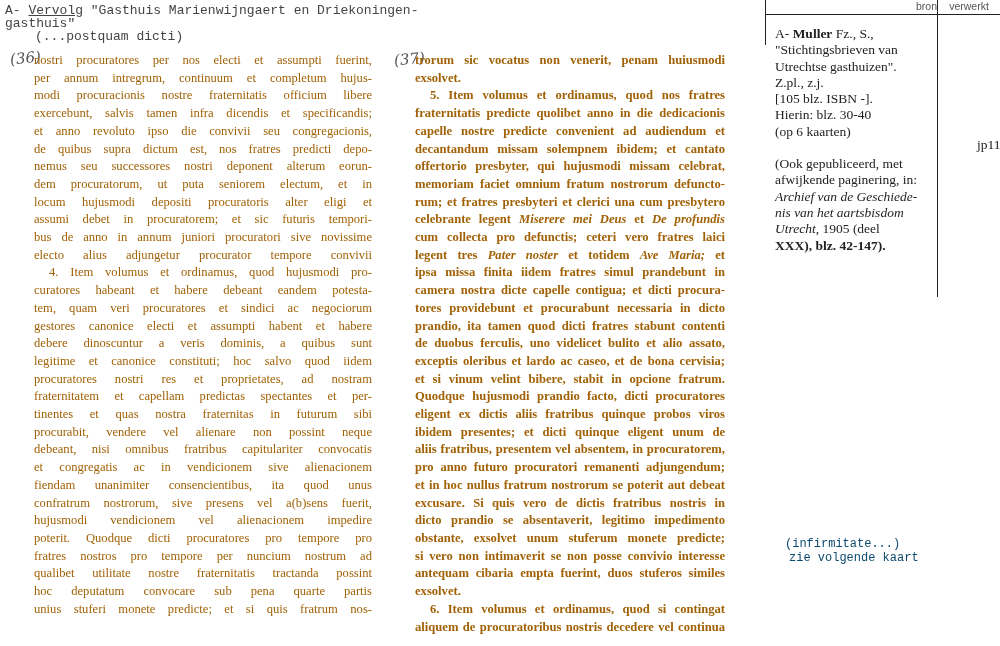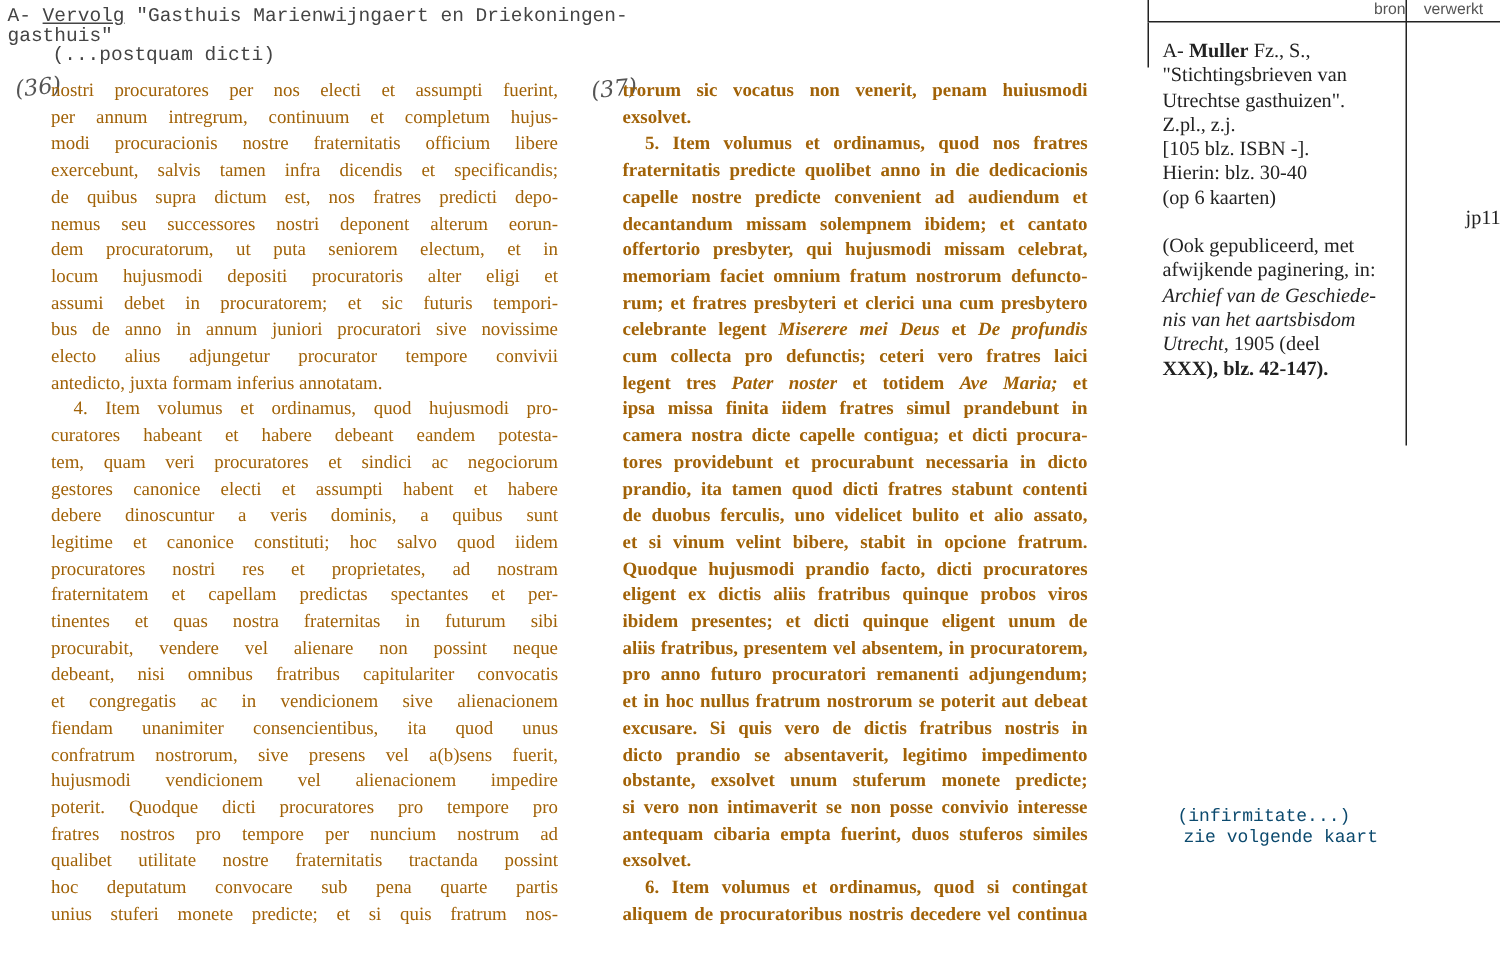--- a/index.html
+++ b/index.html
@@ -62,28 +62,28 @@
 </div>
 
 <div id="pn1" class="pagenum">(36)</div>
 <div id="pn2" class="pagenum">(37)</div>
 
 <div id="col1" class="col">
     <span class="line">nostri procuratores per nos electi et assumpti fuerint,</span>
     <span class="line">per annum intregrum, continuum et completum hujus-</span>
     <span class="line">modi procuracionis nostre fraternitatis officium libere</span>
     <span class="line">exercebunt, salvis tamen infra dicendis et specificandis;</span>
+    <span class="line">et anno revoluto ipso die convivii seu congregacionis,</span>
     <span class="line">de quibus supra dictum est, nos fratres predicti depo-</span>
     <span class="line">nemus seu successores nostri deponent alterum eorun-</span>
     <span class="line">dem procuratorum, ut puta seniorem electum, et in</span>
     <span class="line">locum hujusmodi depositi procuratoris alter eligi et</span>
     <span class="line">assumi debet in procuratorem; et sic futuris tempori-</span>
     <span class="line">bus de anno in annum juniori procuratori sive novissime</span>
     <span class="line">electo alius adjungetur procurator tempore convivii</span>
-    <span class="line last">antedicto, juxta formam inferius annotatam.</span>
     <span class="line indent">4. Item volumus et ordinamus, quod hujusmodi pro-</span>
     <span class="line">curatores habeant et habere debeant eandem potesta-</span>
     <span class="line">tem, quam veri procuratores et sindici ac negociorum</span>
     <span class="line">gestores canonice electi et assumpti habent et habere</span>
     <span class="line">debere dinoscuntur a veris dominis, a quibus sunt</span>
     <span class="line">legitime et canonice constituti; hoc salvo quod iidem</span>
     <span class="line">procuratores nostri res et proprietates, ad nostram</span>
     <span class="line">fraternitatem et capellam predictas spectantes et per-</span>
     <span class="line">tinentes et quas nostra fraternitas in futurum sibi</span>
     <span class="line">procurabit, vendere vel alienare non possint neque</span>
@@ -109,20 +109,21 @@
     <span class="line">memoriam faciet omnium fratum nostrorum defuncto-</span>
     <span class="line">rum; et fratres presbyteri et clerici una cum presbytero</span>
     <span class="line">celebrante legent <i>Miserere mei Deus</i> et <i>De profundis</i></span>
     <span class="line">cum collecta pro defunctis; ceteri vero fratres laici</span>
     <span class="line">legent tres <i>Pater noster</i> et totidem <i>Ave Maria;</i> et</span>
     <span class="line">ipsa missa finita iidem fratres simul prandebunt in</span>
     <span class="line">camera nostra dicte capelle contigua; et dicti procura-</span>
     <span class="line">tores providebunt et procurabunt necessaria in dicto</span>
     <span class="line">prandio, ita tamen quod dicti fratres stabunt contenti</span>
     <span class="line">de duobus ferculis, uno videlicet bulito et alio assato,</span>
+    <span class="line">exceptis oleribus et lardo ac caseo, et de bona cervisia;</span>
     <span class="line">et si vinum velint bibere, stabit in opcione fratrum.</span>
     <span class="line">Quodque hujusmodi prandio facto, dicti procuratores</span>
     <span class="line">eligent ex dictis aliis fratribus quinque probos viros</span>
     <span class="line">ibidem presentes; et dicti quinque eligent unum de</span>
     <span class="line">aliis fratribus, presentem vel absentem, in procuratorem,</span>
     <span class="line">pro anno futuro procuratori remanenti adjungendum;</span>
     <span class="line">et in hoc nullus fratrum nostrorum se poterit aut debeat</span>
     <span class="line">excusare. Si quis vero de dictis fratribus nostris in</span>
     <span class="line">dicto prandio se absentaverit, legitimo impedimento</span>
     <span class="line">obstante, exsolvet unum stuferum monete predicte;</span>

